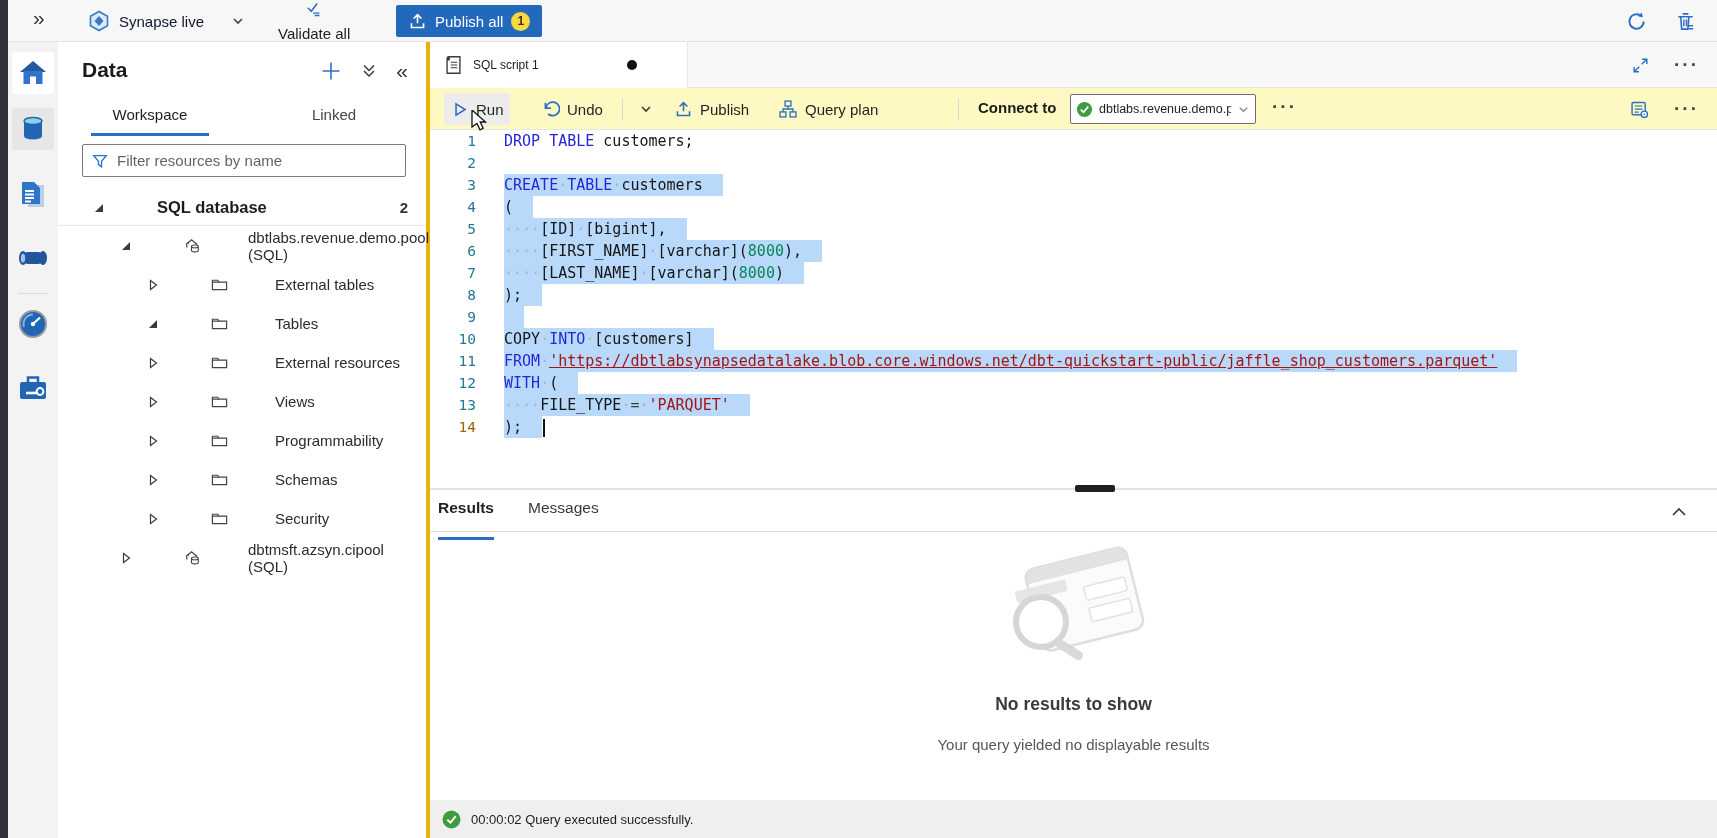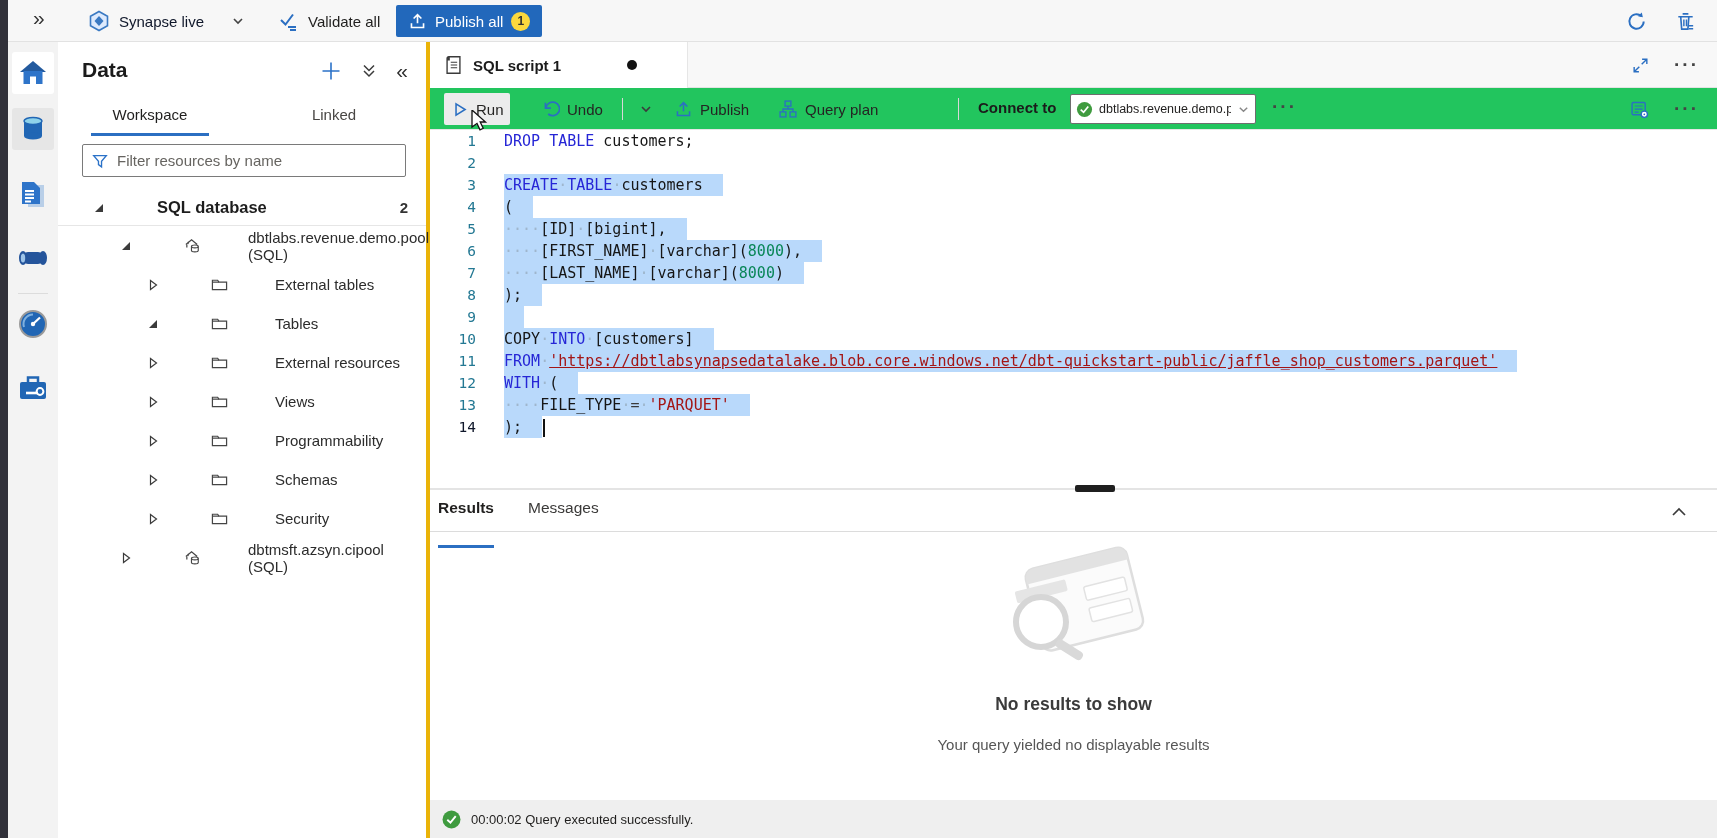--- a/index.html
+++ b/index.html
@@ -10,21 +10,21 @@
   
   .edge { position:absolute; left:0; top:0; width:8px; height:838px; background:#31313a; z-index:40; }
 
   
   .topbar { position:absolute; left:8px; top:0; right:0; height:42px; background:#f7f7f7;
     border-bottom:1px solid #e2e2e2; z-index:30; }
   .topbar .dbl-chev { position:absolute; left:25px; top:6px; font-size:21px; color:#333; cursor:pointer; }
   .env { position:absolute; left:80px; top:0; height:42px; display:flex; align-items:center; gap:9px; cursor:pointer; }
   .env .env-label { font-size:15px; color:#0f172a; }
   .env .chev { margin-left:18px; }
-  .validate { position:absolute; left:270px; top:0; height:42px; display:flex; align-items:center; gap:8px; cursor:pointer; }
+  .validate { position:absolute; left:270px; top:0; height:42px; display:flex; align-items:center; gap:8px; cursor:pointer;flex-direction:column; }
   .validate span { font-size:15px; color:#201f1e; }
   .publish-all { position:absolute; left:388px; top:5px; height:32px; display:flex; align-items:center; gap:8px;
     background:#2268bb; color:#fff; border:none; border-radius:2px; padding:0 12px; font-size:15px; cursor:pointer;
     font-family:"Liberation Sans", sans-serif; }
   .publish-badge { width:19px; height:19px; border-radius:50%; background:#fbd83d; color:#323130;
     font-size:12px; display:flex; align-items:center; justify-content:center; font-weight:700; }
   .tb-right { position:absolute; right:20px; top:0; height:42px; display:flex; align-items:center; gap:26px; }
 
   
   .rail { position:absolute; left:8px; top:42px; width:50px; height:796px; background:#f3f3f3; z-index:20; }
@@ -60,60 +60,60 @@
   .tree-row .node-ico { width:17px; height:17px; margin-right:9px; flex:none; }
   .tree-row.root { height:36px; font-size:16.5px; font-weight:600; color:#1d1d1d; border-bottom:1px solid #e6e6e6; }
   .tree-row .count { position:absolute; right:18px; font-size:15px; font-weight:600; color:#333; }
 
   
   .main { position:absolute; left:430px; top:42px; width:1287px; height:796px; background:#fff; }
 
   .tabstrip { position:absolute; left:0; top:0; width:100%; height:46px; background:#f8f8f8; border-bottom:1px solid #e3e3e3; }
   .doc-tab { position:absolute; left:0; top:0; width:258px; height:46px; background:#fff;
     border-right:1px solid #e6e6e6; display:flex; align-items:center; padding-left:14px; gap:10px; cursor:pointer; }
-  .doc-tab .tab-label { font-size:15px; font-weight:700; color:#1b1b1b; }
+  .doc-tab .tab-label { font-size:12px; font-weight:400; color:#1b1b1b; }
   .doc-tab .dirty-dot { position:absolute; left:197px; width:10px; height:10px; background:#111; border-radius:50%; }
   .strip-right { position:absolute; right:18px; top:0; height:46px; display:flex; align-items:center; gap:24px; }
 
-  .toolbar { position:absolute; left:0; top:46px; width:100%; height:42px; background:#22c55e; border-bottom:1px solid #e6e6e6;text-decoration:underline; }
+  .toolbar { position:absolute; left:0; top:46px; width:100%; height:42px; background:#fef9c3; border-bottom:1px solid #e6e6e6;text-decoration:underline; }
   .tb-item { position:absolute; top:5px; height:32px; display:flex; align-items:center; gap:7px; font-size:15px;
     color:#252423; cursor:pointer; padding:0 6px; border-radius:2px; }
   .tb-item.hovered { background:#ececec; }
   .tb-sep { position:absolute; top:10px; width:1px; height:22px; background:#d8d8d8; }
   .connect-label { position:absolute; left:548px; top:11px; font-size:15px; font-weight:600; color:#1b1b1b; }
   .pool-select { position:absolute; left:640px; top:6px; width:186px; height:30px; border:1px solid #6e6e6e;
     border-radius:2px; display:flex; align-items:center; gap:6px; padding:0 5px; cursor:pointer; background:#fff; }
   .pool-select .pool-label { font-size:12.5px; color:#201f1e; white-space:nowrap; overflow:hidden; flex:1; }
   .dots { font-size:19px; letter-spacing:2px; color:#444; font-weight:700; line-height:10px; cursor:pointer; }
   .toolbar-right { position:absolute; right:18px; top:0; height:42px; display:flex; align-items:center; gap:24px; }
 
   
   .editor { position:absolute; left:0; top:88px; width:100%; height:358px; background:#fff; overflow:hidden;
     font-family:"DejaVu Sans Mono", monospace; font-size:15px; }
   .code-line { display:flex; height:22px; line-height:22px; white-space:pre; }
   .line-num { width:74px; flex:none; text-align:right; padding-right:28px; color:#237893; font-size:14.5px;
     user-select:none; }
-  .line-num.cur { color:#0f172a; }
+  .line-num.cur { color:#a16207; }
   .line-text { display:inline-block; white-space:pre; }
   .line-text.sel { background:#b9d9fb; padding-right:20px; }
   .line-text.sel.empty { min-width:10px; height:22px; }
   .t-kw { color:#2626d6; } .t-id { color:#161616; } .t-num { color:#098658; }
   .t-str { color:#a31515; } .t-link { color:#a31515; text-decoration:underline; }
   .t-ws { color:#9fb6cd; } .t-op { color:#3b3b3b; } .t-pl { color:#161616; }
   .caret { display:inline-block; width:2px; height:18px; background:#111; vertical-align:middle; margin-left:1px; }
 
   
   .splitter { position:absolute; left:0; top:446px; width:100%; height:2px; background:#e4e4e4; }
   .splitter-handle { position:absolute; left:645px; top:443px; width:40px; height:7px; background:#1f1f1f;
     border-radius:2px; cursor:row-resize; z-index:5; }
 
   
   .results { position:absolute; left:0; top:448px; width:100%; height:310px; background:#fff; }
   .results-header { position:absolute; left:0; top:0; width:100%; height:42px; border-bottom:1px solid #dcdcdc; }
-  .res-tab { position:absolute; top:9px; font-size:15.5px; color:#3b3a39; cursor:pointer; padding-bottom:28px; }
+  .res-tab { position:absolute; top:9px; font-size:15.5px; color:#3b3a39; cursor:pointer; padding-bottom:20px; }
   .res-tab.active { font-weight:600; color:#201f1e; border-bottom:3px solid #2b6fc2; }
   .res-tab.t0 { left:8px; }
   .res-tab.t1 { left:98px; }
   .collapse-results { position:absolute; right:28px; top:12px; cursor:pointer; }
   .empty-illustration { position:absolute; left:50%; top:50px; transform:translateX(-50%); }
   .empty-title { position:absolute; left:0; top:204px; width:100%; text-align:center; font-size:17.5px;
     font-weight:700; color:#3b3b3b; }
   .empty-sub { position:absolute; left:0; top:246px; width:100%; text-align:center; font-size:15px; color:#565656; }
 
   

